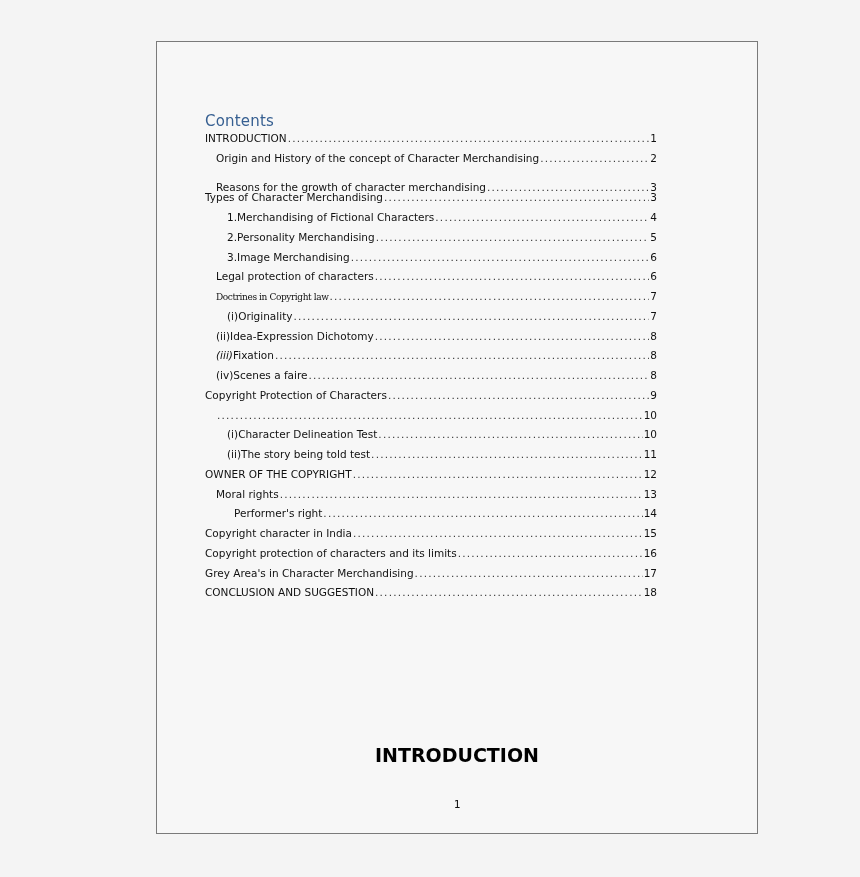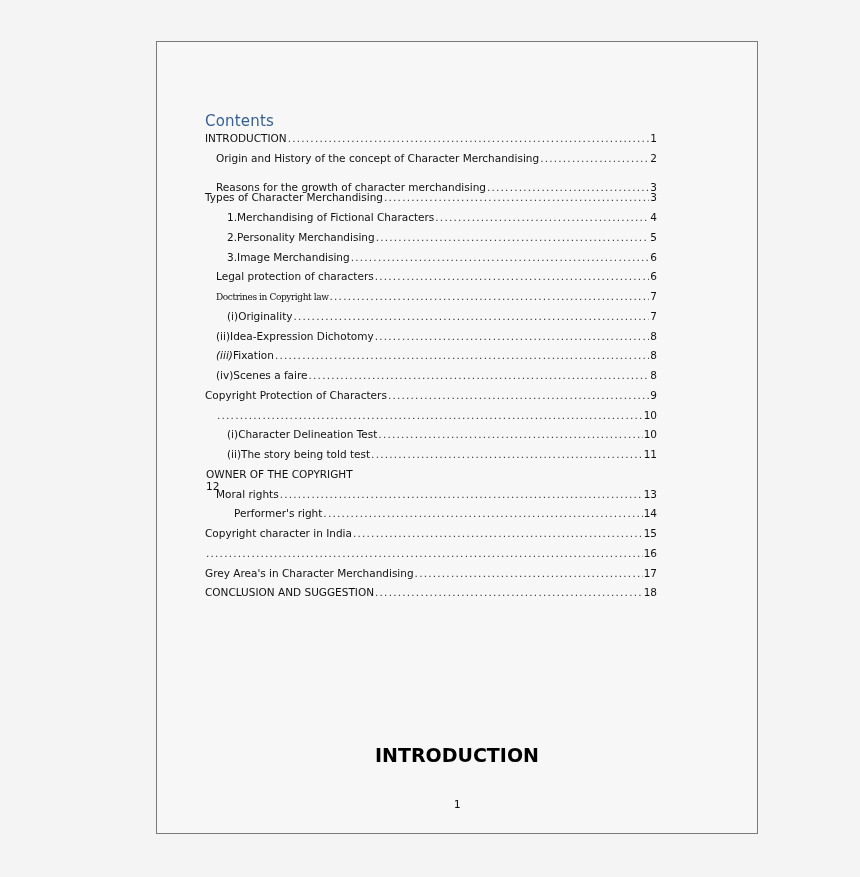--- a/index.html
+++ b/index.html
@@ -187,41 +187,42 @@
         <span class="label">Character Delineation Test</span>
         <span class="leader"></span>
         <span class="page-num">10</span>
       </div>
       <div class="toc-row" style="top: 316px; padding-left: 22px;">
         <span class="num" style="width: 33px;">(ii)</span>
         <span class="label">The story being told test</span>
         <span class="leader"></span>
         <span class="page-num">11</span>
       </div>
-      <div class="toc-row" style="top: 335.75px; padding-left: 0px; flex-direction: column;">
+      <div class="toc-row" style="top: 335.75px; padding-left: 0px;">
         <span class="label">OWNER OF THE COPYRIGHT</span>
         <span class="leader"></span>
         <span class="page-num">12</span>
       </div>
       <div class="toc-row" style="top: 355.5px; padding-left: 11px;">
         <span class="label">Moral rights</span>
         <span class="leader"></span>
         <span class="page-num">13</span>
       </div>
       <div class="toc-row" style="top: 375.25px; padding-left: 0px; margin-left: 29px;">
         <span class="label">Performer's right</span>
         <span class="leader"></span>
         <span class="page-num">14</span>
       </div>
       <div class="toc-row" style="top: 395px; padding-left: 0px;">
         <span class="label">Copyright character in India</span>
         <span class="leader"></span>
         <span class="page-num">15</span>
       </div>
       <div class="toc-row" style="top: 414.75px; padding-left: 0px;">
+        <span class="label">Copyright protection of characters and its limits</span>
         <span class="leader"></span>
         <span class="page-num">16</span>
       </div>
       <div class="toc-row" style="top: 434.5px; padding-left: 0px;">
         <span class="label">Grey Area's in Character Merchandising</span>
         <span class="leader"></span>
         <span class="page-num">17</span>
       </div>
       <div class="toc-row" style="top: 454.25px; padding-left: 0px;">
         <span class="label">CONCLUSION AND SUGGESTION</span>

